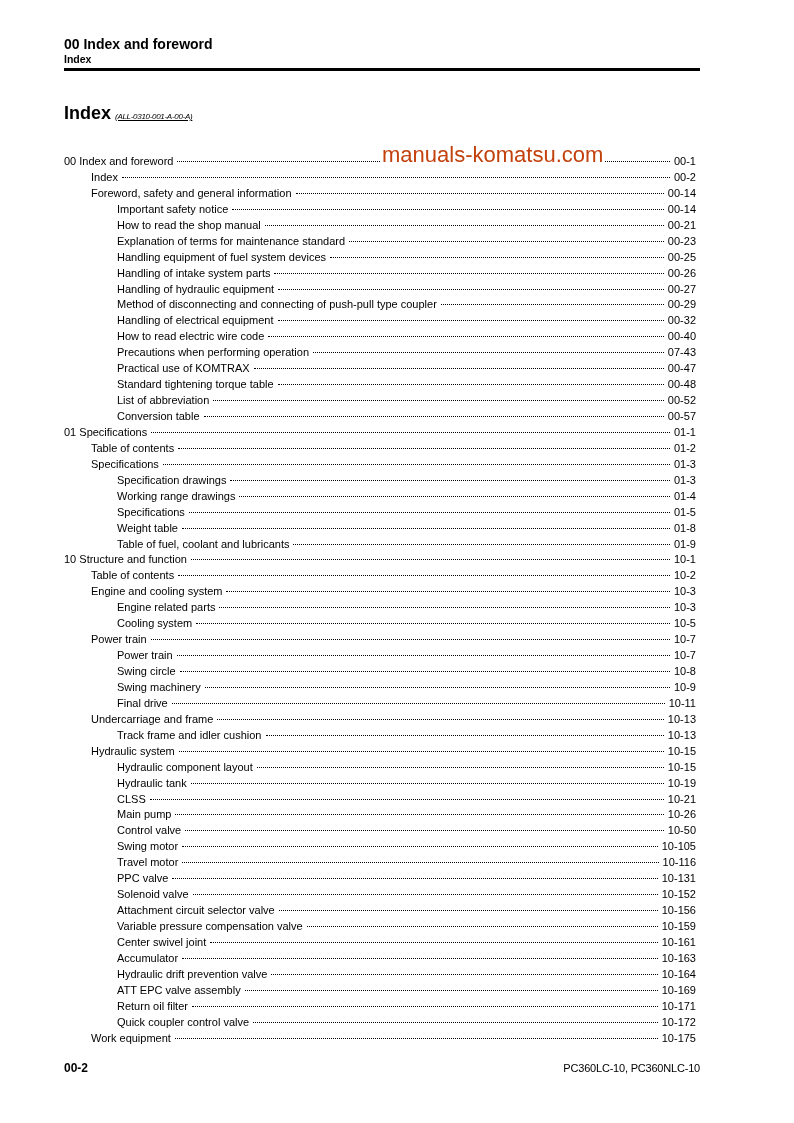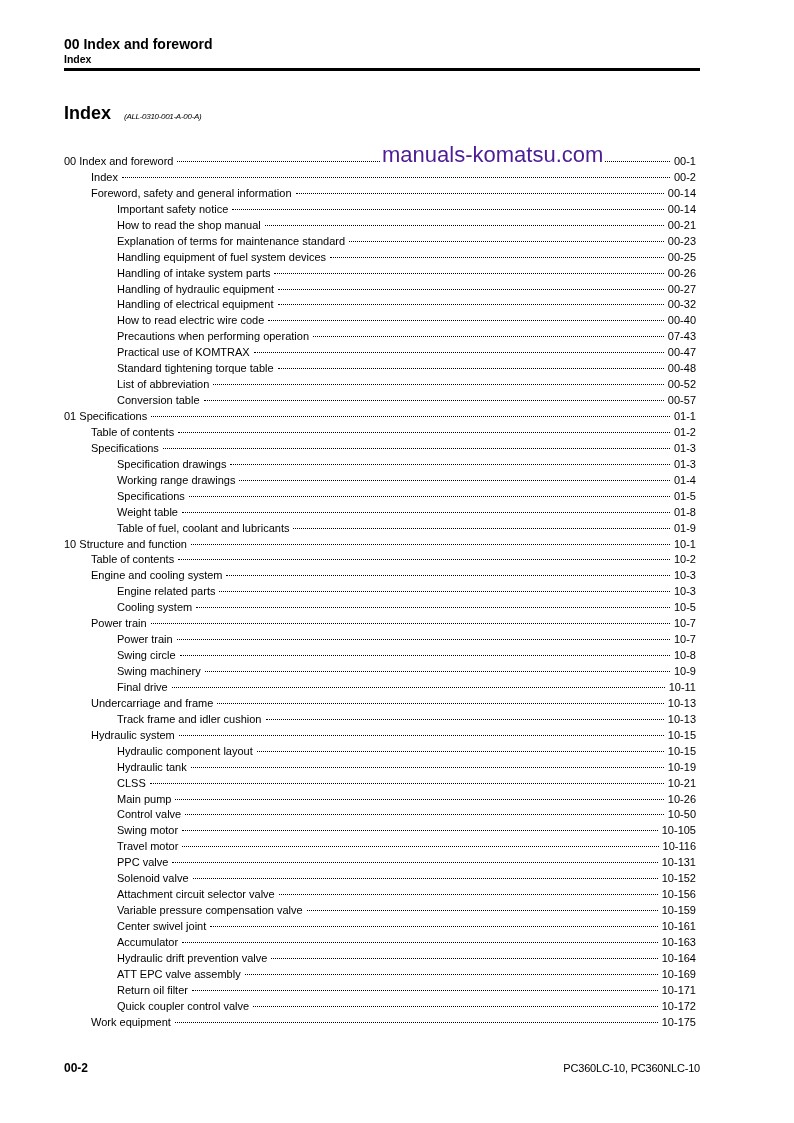--- a/index.html
+++ b/index.html
@@ -49,22 +49,23 @@
       align-items: baseline;
     }
     .index-heading-title {
       font-size: 18px;
       font-weight: bold;
       line-height: 20px;
     }
     .index-heading-code {
       font-size: 8px;
       font-style: italic;
-      margin-left: 13px;
+      margin-left: 4px;
       letter-spacing: -0.3px;
+      text-decoration: underline;
     }
     .toc {
       position: absolute;
       left: 64px;
       top: 123px;
       width: 632px;
     }
     .toc-row {
       display: flex;
       align-items: baseline;
@@ -91,21 +92,21 @@
       flex: 0 0 auto;
       padding-left: 2px;
       text-align: right;
       margin-top: 31px;
     }
     .watermark {
       position: absolute;
       left: 380px;
       top: 142px;
       font-size: 22px;
-      color: #4c1d95;
+      color: #c2410c;
       background: #fff;
       padding: 0 2px;
       line-height: 26px;
       letter-spacing: 0px;
     }
     .page-footer {
       position: absolute;
       left: 64px;
       top: 1061px;
       width: 636px;
@@ -176,20 +177,25 @@
       <span class="toc-label">Handling of intake system parts</span>
       <span class="toc-leader"></span>
       <span class="toc-page">00-26</span>
     </div>
     <div class="toc-row level-2">
       <span class="toc-label">Handling of hydraulic equipment</span>
       <span class="toc-leader"></span>
       <span class="toc-page">00-27</span>
     </div>
     <div class="toc-row level-2">
+      <span class="toc-label">Method of disconnecting and connecting of push-pull type coupler</span>
+      <span class="toc-leader"></span>
+      <span class="toc-page">00-29</span>
+    </div>
+    <div class="toc-row level-2">
       <span class="toc-label">Handling of electrical equipment</span>
       <span class="toc-leader"></span>
       <span class="toc-page">00-32</span>
     </div>
     <div class="toc-row level-2">
       <span class="toc-label">How to read electric wire code</span>
       <span class="toc-leader"></span>
       <span class="toc-page">00-40</span>
     </div>
     <div class="toc-row level-2">

